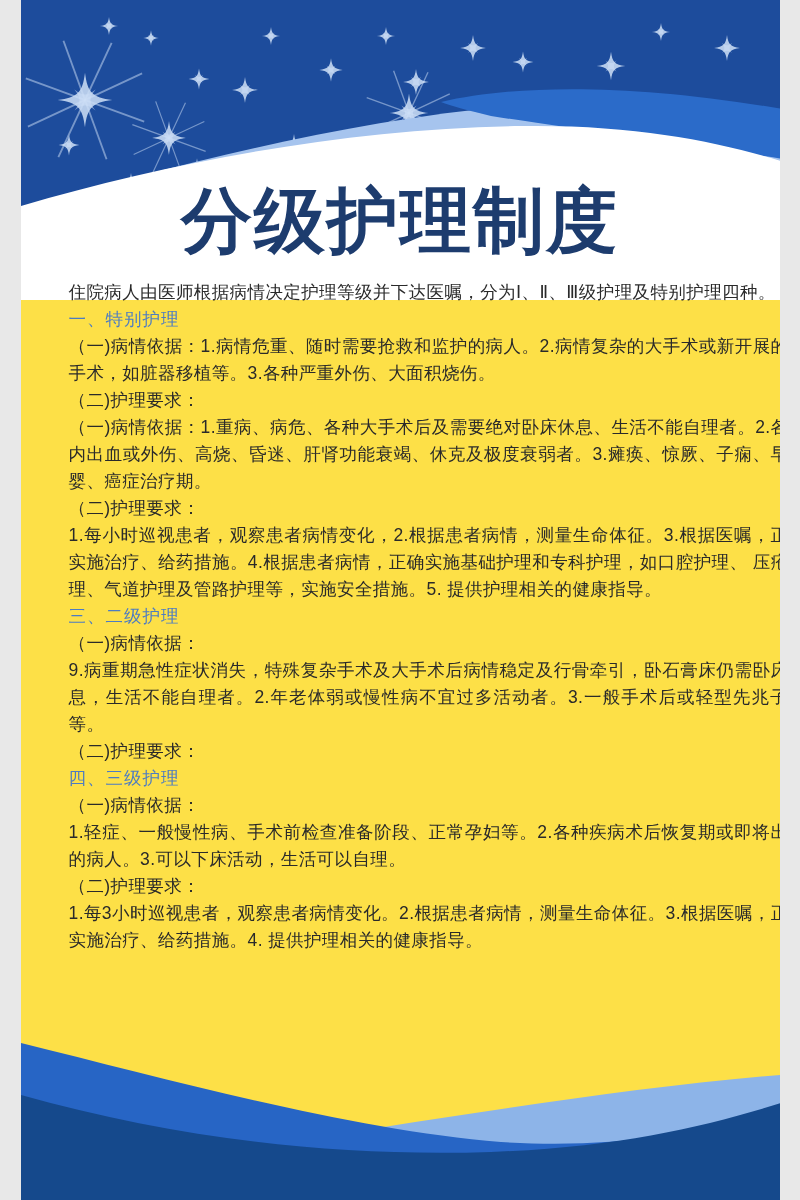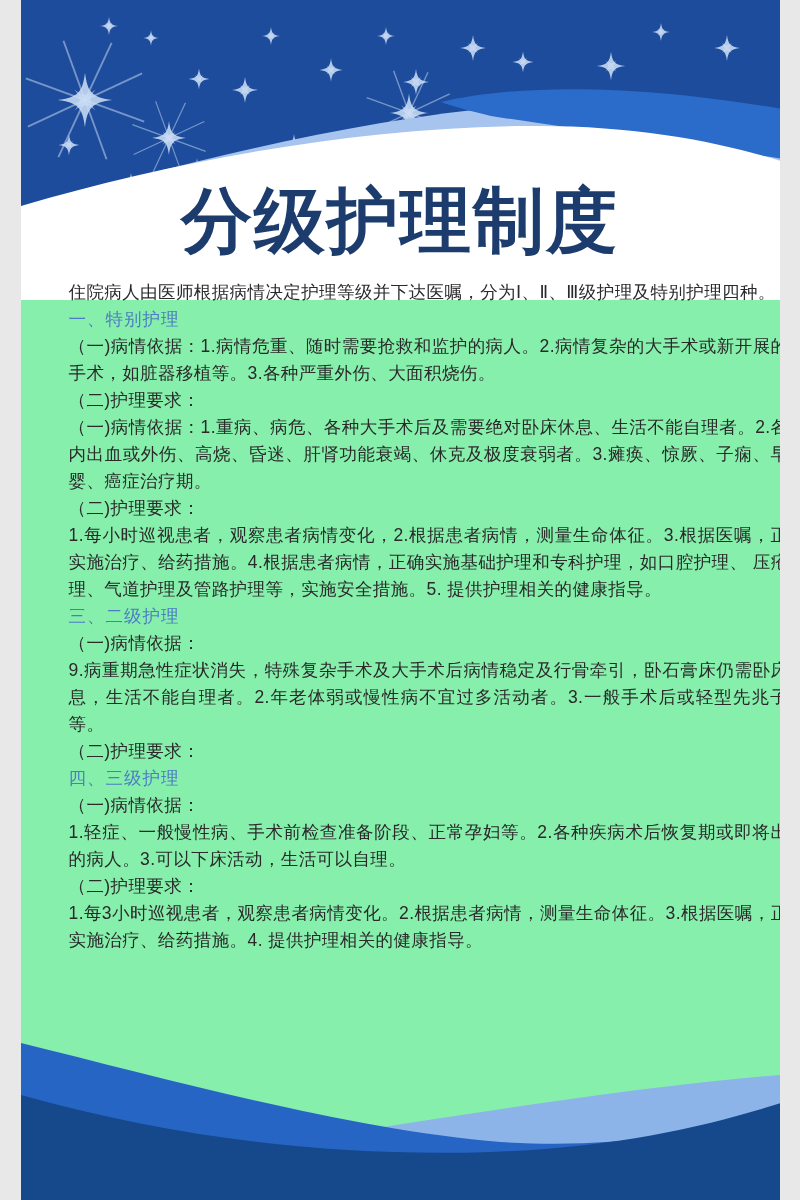--- a/index.html
+++ b/index.html
@@ -1,18 +1,18 @@
 <!DOCTYPE html>
 <html style="--header-bg: #1d4c9c; --header-swoosh: #2b6bc9; --header-light-band: #a6c4ee; --title: #1d3c6e; --section-heading: #4d7cc2; --body-text: #2a2a2a; --footer-medium: #2765c5; --footer-dark: #15498c; --footer-light: #8db4e8; --star: #cfe0f7;"><head>
 <meta charset="utf-8">
 <style>
   html,body{margin:0;padding:0;background:#e8e8e8;}
   .poster{
     position:relative;width:759px;height:1200px;margin:0 auto;
-    background:#86efac;overflow:hidden;
+    background:#fde047;overflow:hidden;
     font-family:"Liberation Sans","DejaVu Sans",sans-serif;
   }
   .header-svg,.footer-svg{position:absolute;left:0;display:block;}
   .header-svg{top:0;}
   .footer-svg{bottom:0;}
   .title{
     position:absolute;top:174px;left:0;width:100%;
     margin:0;text-align:center;
     font-size:71px;font-weight:900;letter-spacing:2px;
     color:var(--title,#1d3c6e);

